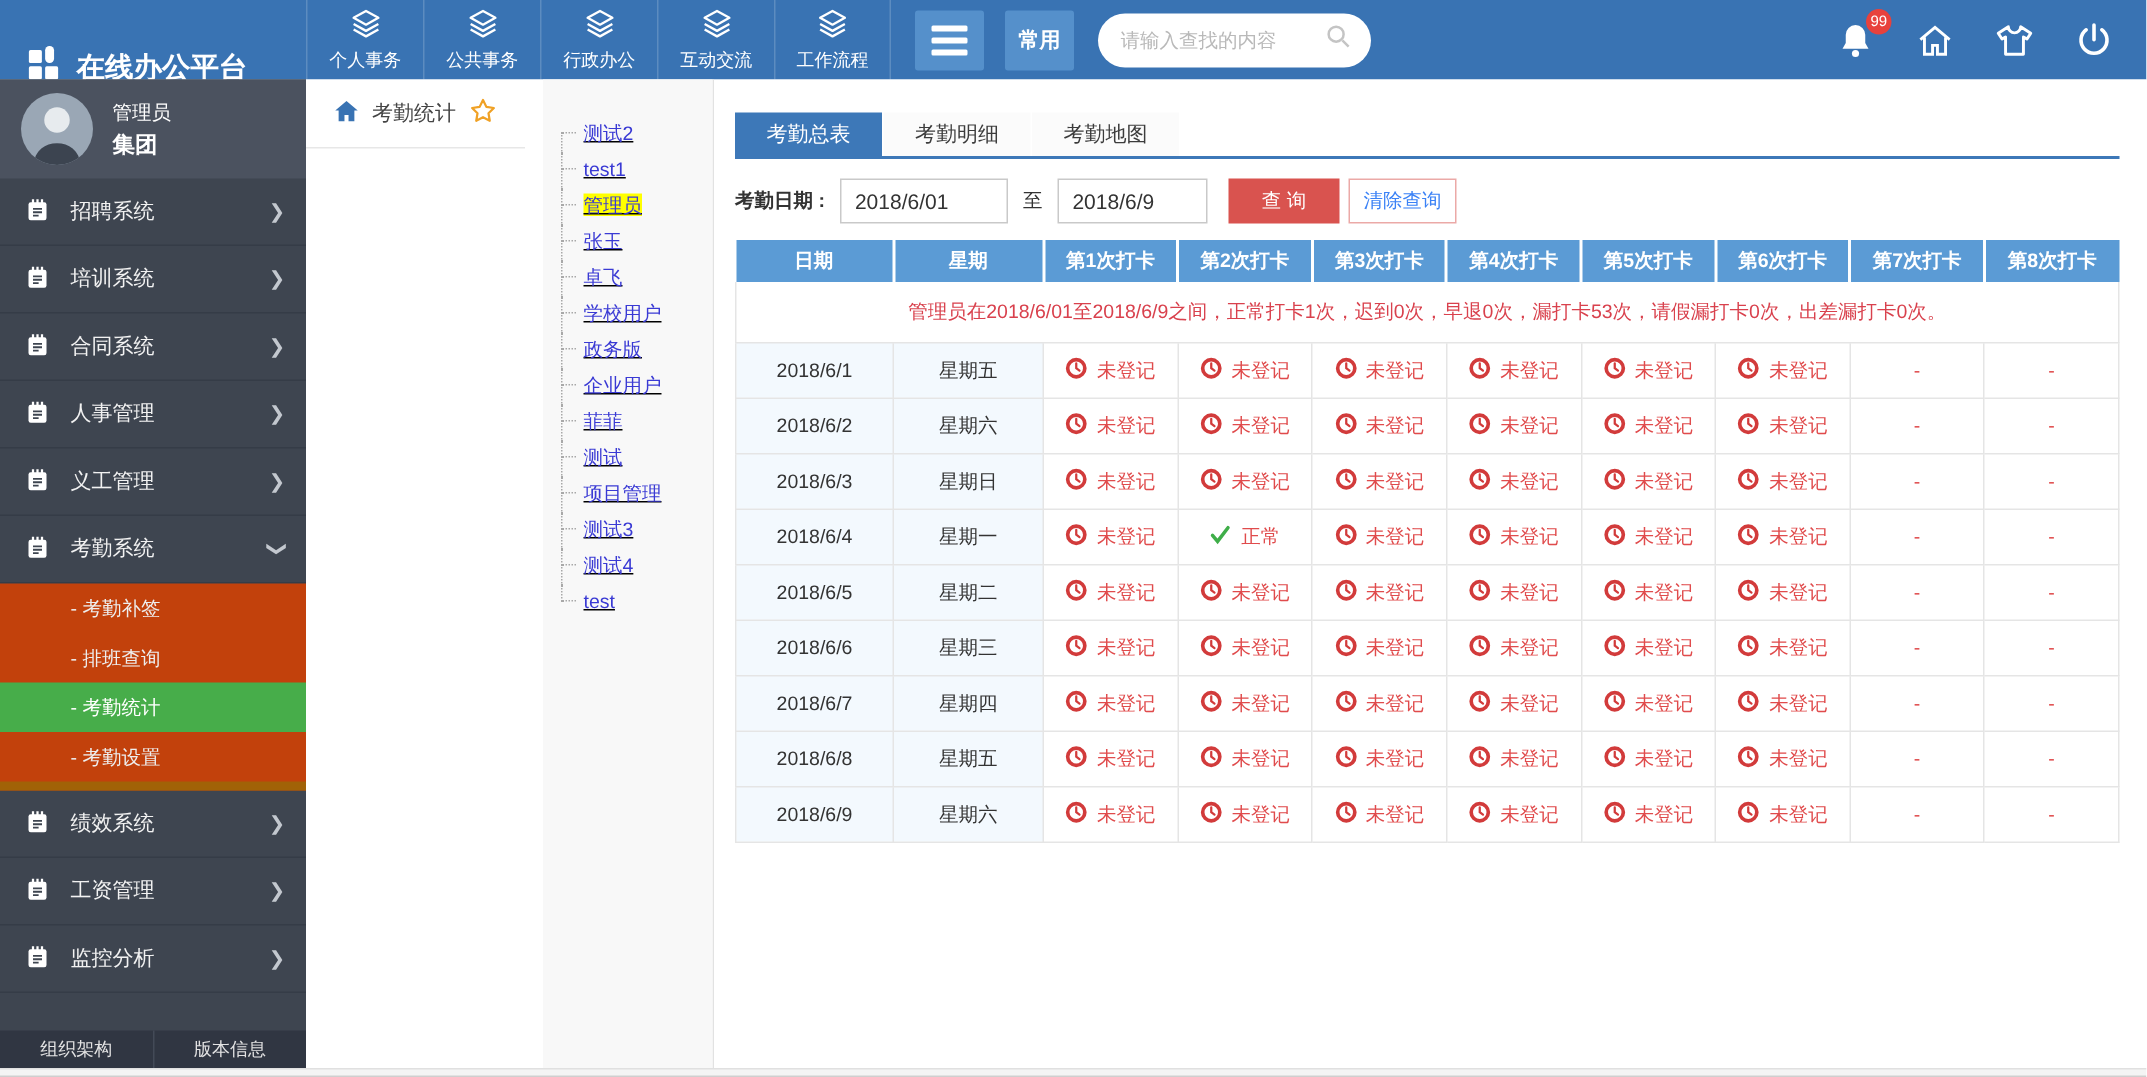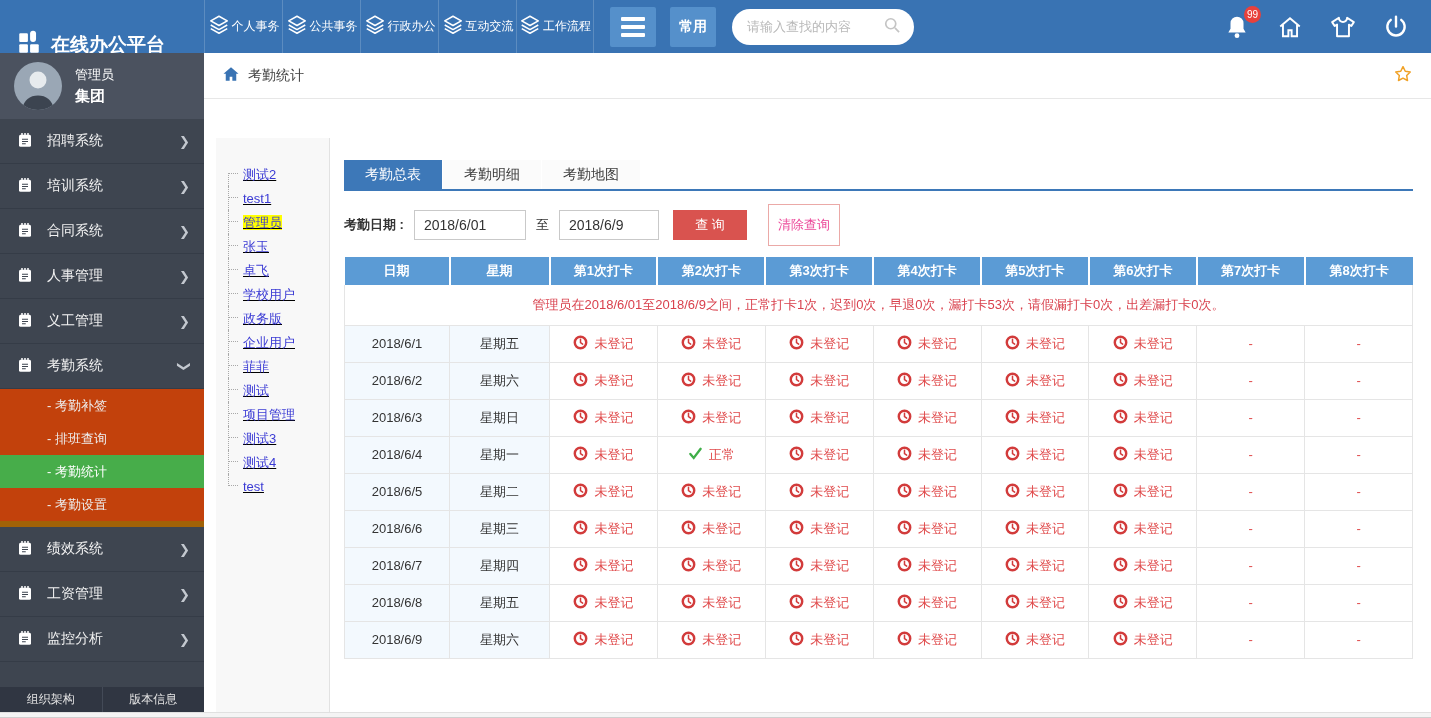--- a/index.html
+++ b/index.html
@@ -3,21 +3,21 @@
 <meta charset="utf-8">
 <style>
   * { box-sizing: border-box; margin: 0; padding: 0; }
   html,body { width: 1431px; height: 718px; }
   body { font-family: "Liberation Sans", "DejaVu Sans", sans-serif; overflow: hidden; background: #fff; }
 
   
   .top-header { height: 53px; background: #3973b3; display: flex; align-items: stretch; }
   .logo { width: 204px; display: flex; align-items: center; gap: 9px; padding-left: 16px; color: #fff; font-size: 19px; font-weight: bold; margin-top: 36px; }
   .top-nav { display: flex; }
-  .nav-item { width: 78px; display: flex; flex-direction: row; align-items: center; justify-content: center; gap: 2px; color: #fff; font-size: 12px; border-left: 1px solid rgba(255,255,255,.18); cursor: pointer; }
+  .nav-item { width: 78px; display: flex; flex-direction: column; align-items: center; justify-content: center; gap: 2px; color: #fff; font-size: 12px; border-left: 1px solid rgba(255,255,255,.18); cursor: pointer; }
   .nav-item:last-child { border-right: 1px solid rgba(255,255,255,.18); }
   .hamburger { width: 46px; height: 40px; background: #5590cb; border-radius: 2px; margin: auto 0 auto 16px; display: flex; flex-direction: column; justify-content: center; align-items: center; gap: 4px; cursor: pointer; }
   .hamburger i { width: 24px; height: 4px; background: #fff; border-radius: 1px; }
   .quick-btn { width: 46px; height: 40px; background: #5590cb; border-radius: 2px; margin: auto 0 auto 14px; color: #fff; font-size: 14px; font-weight: bold; display: flex; align-items: center; justify-content: center; cursor: pointer; font-family: Liberation Mono, monospace; }
   .search-box { margin: auto 0 auto 16px; width: 182px; height: 36px; background: #fff; border-radius: 18px; display: flex; align-items: center; padding: 0 12px 0 15px; }
   .search-box input { border: none; outline: none; flex: 1; width: 110px; font-size: 13px; color: #666; font-family: inherit; background: transparent; }
   .search-box input::placeholder { color: #b9b9b9; }
   .header-icons { margin-left: auto; display: flex; align-items: center; gap: 27px; padding-right: 22px; }
   .hicon { position: relative; width: 26px; height: 26px; cursor: pointer; }
   .badge { position: absolute; top: -8px; right: -11px; background: #e8413c; color: #fff; font-size: 10px; min-width: 17px; height: 17px; border-radius: 9px; display: flex; align-items: center; justify-content: center; padding: 0 2px; }
@@ -37,21 +37,21 @@
   .menu-item .chev { margin-left: auto; color: #c3c8cf; font-size: 13px; }
   .chev.down { transform: rotate(90deg); }
   .submenu { background: #c2410c; border-bottom: 6px solid #a16207; }
   .submenu-item { height: 33px; line-height: 33px; padding-left: 47px; color: #eee; font-size: 13px; cursor: pointer; }
   .submenu-item.active { background: #47ad4a; color: #fff; }
   .side-footer { height: 25px; display: flex; background: #303642; flex: none; }
   .side-footer .sf-cell { flex: 1; display: flex; align-items: center; justify-content: center; color: #e3e3e3; font-size: 12px; cursor: pointer; }
   .side-footer .sf-cell:first-child { border-right: 1px solid #434a57; }
 
   
-  .content { flex: 1; display: flex; flex-direction: column; background: #fff; min-width: 0; gap: 39px; }
+  .content { flex: 1; display: flex; background: #fff; min-width: 0; }
   .breadcrumb-bar { height: 46px; border-bottom: 1px solid #e7e7e7; display: flex; align-items: center; gap: 8px; padding: 0 18px; font-size: 14px; color: #444; flex: none; }
   .breadcrumb-star { margin-left: auto; cursor: pointer; }
   .content-body { flex: 1; display: flex; min-height: 0; }
 
   
   .tree-panel { width: 126px; border-right: 1px solid #e2e2e2; flex: none; }
   .tree-inner { margin-left: 12px; height: 100%; background: #f8f8f8; padding: 24px 0 0 12px; }
   .tree { list-style: none; }
   .tree li { position: relative; height: 24px; line-height: 24px; padding-left: 15px; white-space: nowrap; text-decoration: underline; }
   .tree li::after { content: ''; position: absolute; left: 0; top: 0; bottom: 0; border-left: 1px dotted #a8a8a8; }
@@ -66,21 +66,21 @@
   .tab-bar { display: flex; border-bottom: 2px solid #3d78b8; }
   .tab { height: 29px; line-height: 29px; padding: 0 21px; font-size: 14px; color: #3c3c3c; background: #fbfbfb; margin-right: 1px; cursor: pointer; }
   .tab.active { background: #3d78b8; color: #fff; }
 
   .query-row { display: flex; align-items: center; margin-top: 13px; }
   .query-label { font-size: 13px; color: #333; font-weight: bold; }
   .date-input { width: 112px; height: 30px; border: 1px solid #c9c9c9; margin-left: 10px; padding: 0 9px; font-size: 14px; color: #333; font-family: inherit; }
   .date-input.small { width: 100px; }
   .to-label { margin-left: 10px; font-size: 13px; color: #333; }
   .btn-search { margin-left: 14px; width: 74px; height: 30px; background: #d9534f; color: #fff; border: none; font-size: 13px; cursor: pointer; font-family: inherit; }
-  .btn-clear { margin-left: 21px; height: 42px; padding: 0 9px; background: #fff; border: 1px solid #eba9a7; color: #ec4899; font-size: 13px; cursor: pointer; font-family: inherit; }
+  .btn-clear { margin-left: 6px; height: 30px; padding: 0 9px; background: #fff; border: 1px solid #eba9a7; color: #3b82f6; font-size: 13px; cursor: pointer; font-family: inherit; }
 
   table.att { width: 100%; border-collapse: collapse; table-layout: fixed; margin-top: 11px; }
   .att thead th { background: #5b9bd5; color: #fff; font-size: 13px; font-weight: bold; height: 28px; border-right: 2px solid #fff; }
   .att thead th:last-child { border-right: none; }
   .att tbody td { border: 1px solid #e5e5e5; height: 37px; text-align: center; font-size: 13px; color: #333; }
   .att td.summary { height: 40px; color: #d9414d; border-top: none; }
   .att td.c-date, .att td.c-week { background: #f3f9fe; }
   .status { display: inline-flex; align-items: center; gap: 6px; color: #e04b4c; }
   .status svg { flex: none; }
   .dash { color: #e04b4c; }

